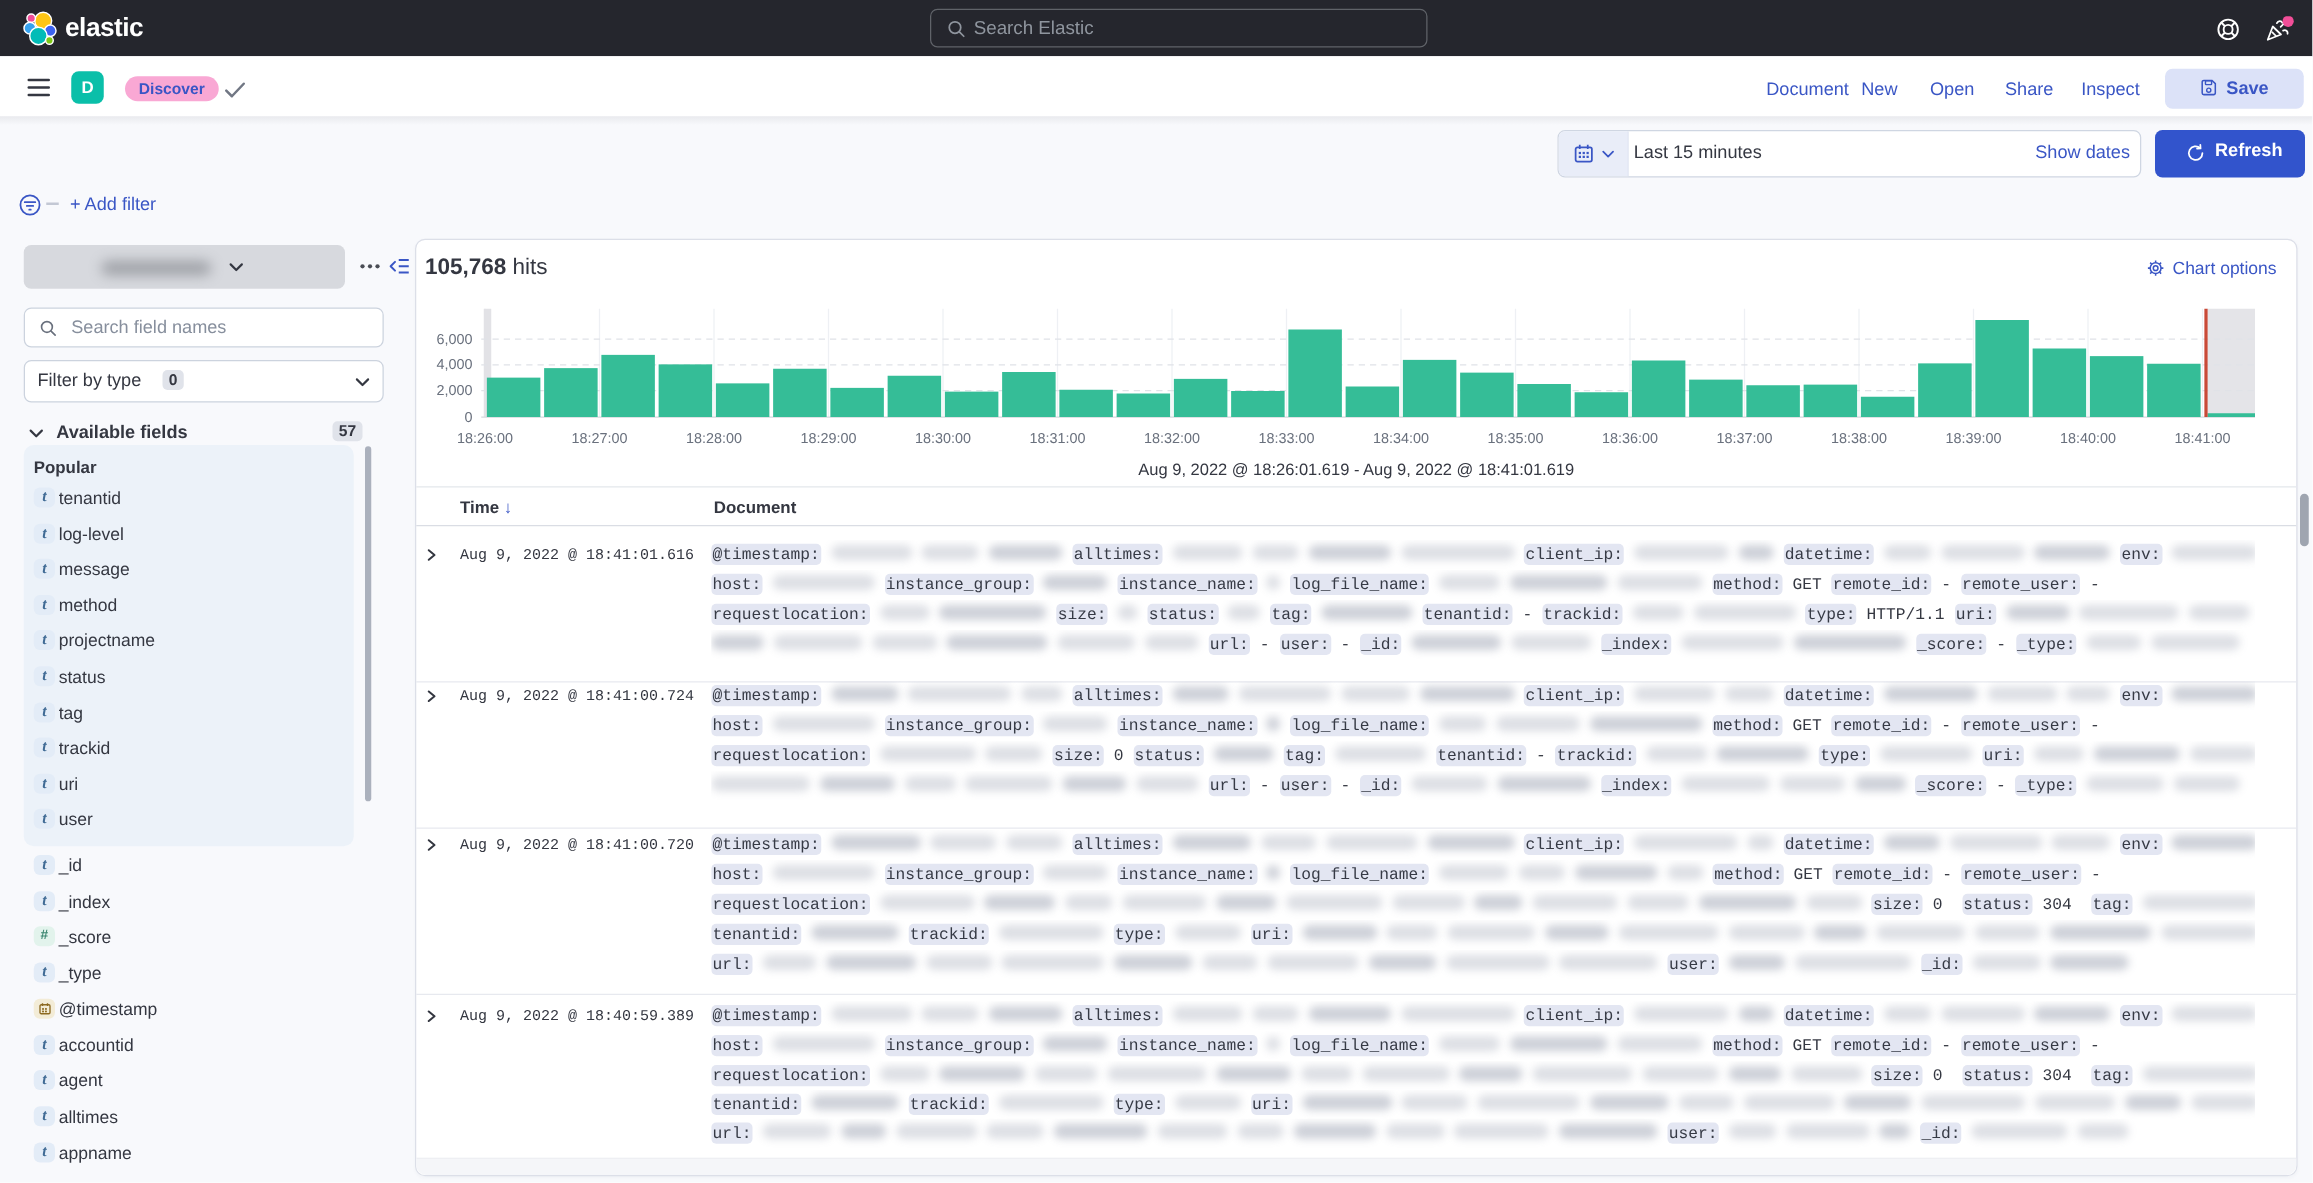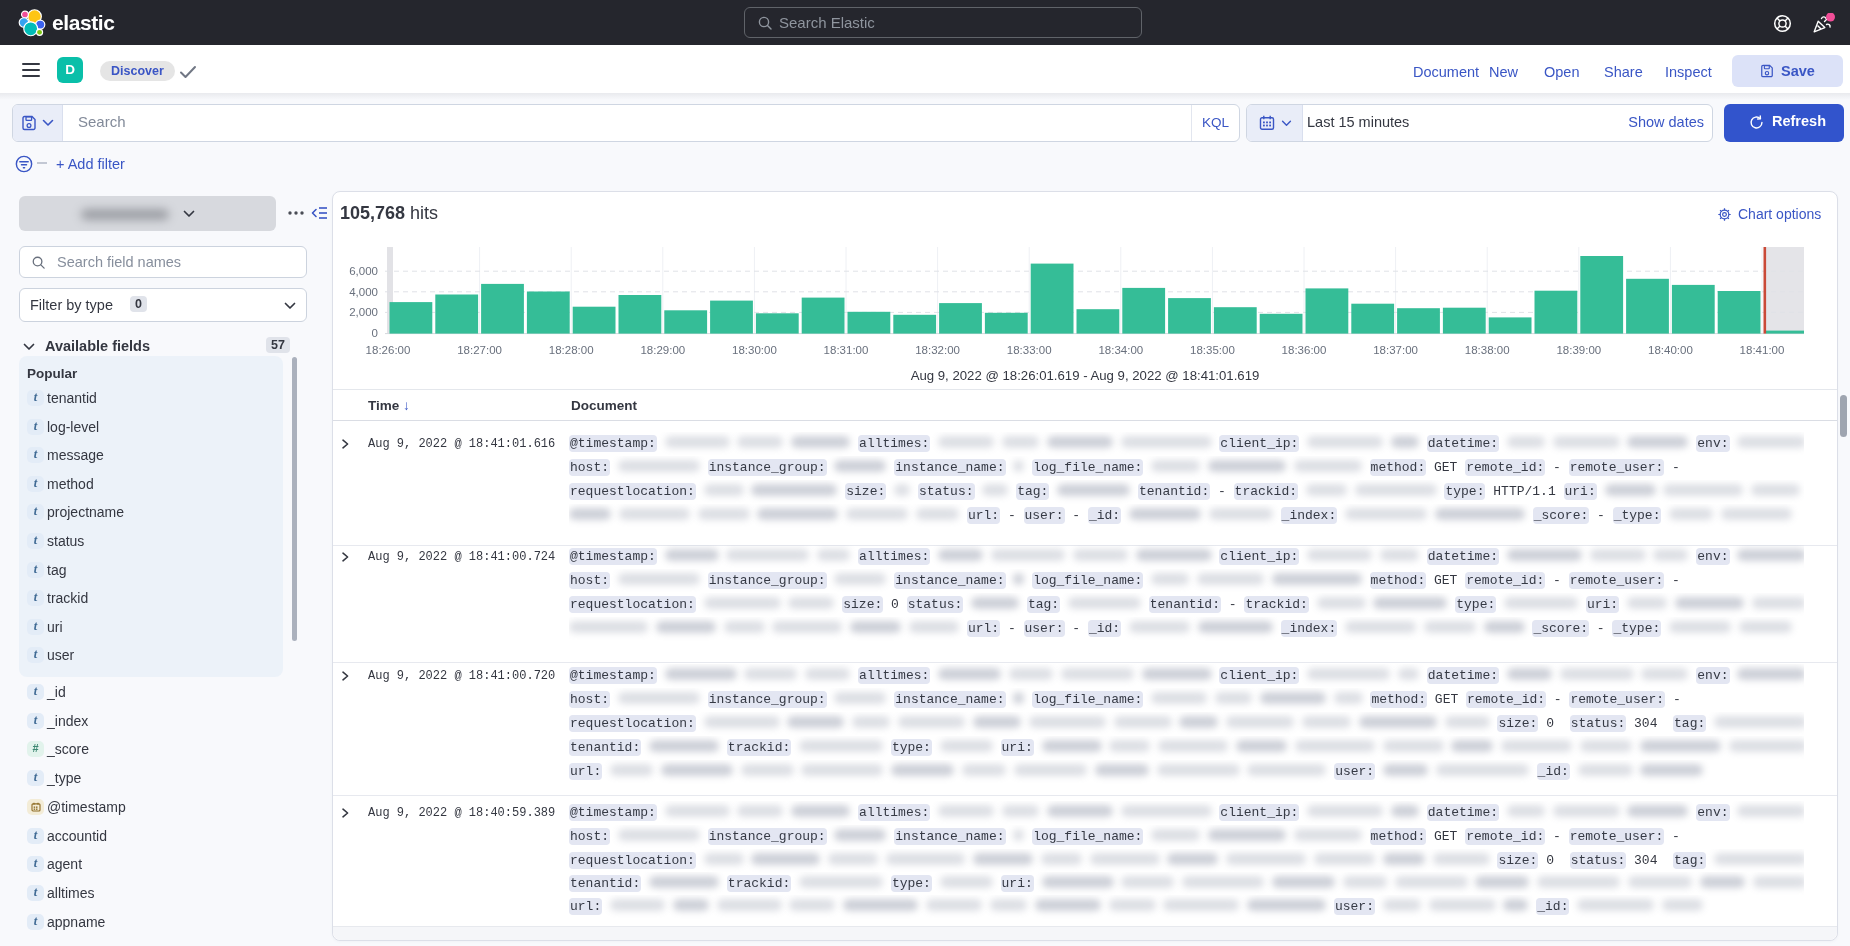--- a/index.html
+++ b/index.html
@@ -14,21 +14,21 @@
 #topsearch { position:absolute; left:744px; top:7px; width:398px; height:31px; border:1px solid #606369; border-radius:6px; color:#8f959e; font-size:15px; line-height:29px; }
 #topsearch svg { position:absolute; left:12px; top:7px; }
 #topsearch span { position:absolute; left:34px; }
 
 
 #row2 { position:absolute; left:0; top:45px; width:1850px; height:48px; background:#fff; }
 #row2shadow { position:absolute; left:0; top:93px; width:1850px; height:7px; background:linear-gradient(to bottom, rgba(30,35,48,0.07), rgba(30,35,48,0)); }
 #burger { position:absolute; left:22px; top:63px; width:18px; height:15px; }
 #burger i { position:absolute; left:0; width:18px; height:2.4px; background:#343741; border-radius:1px; }
 #dbadge { position:absolute; left:57px; top:57px; width:26px; height:26px; background:#0abfa9; border-radius:6px; color:#fff; font-weight:700; font-size:13.5px; text-align:center; line-height:26px; }
-#discpill { position:absolute; left:100px; top:61px; height:20px; background:#e5e5e5; border-radius:10px; color:#3a55c5; font-weight:700; font-size:12.5px; line-height:20px; padding:0 11px; }
+#discpill { position:absolute; left:100px; top:61px; height:20px; background:#f9a8d4; border-radius:10px; color:#3a55c5; font-weight:700; font-size:12.5px; line-height:20px; padding:0 11px; }
 .navlink { position:absolute; top:64px; color:#3a56c5; font-size:14.5px; }
 #savebtn { position:absolute; left:1732px; top:55px; width:111px; height:32px; background:#dce2f8; border-radius:6px; color:#3a56c5; font-size:14.5px; font-weight:700; text-align:center; line-height:32px; }
 
 
 #qbar { position:absolute; left:12px; top:104px; width:1228px; height:38px; background:#fff; border:1px solid #cfd6e2; border-radius:6px; }
 #qacc { position:absolute; left:0; top:0; width:50px; height:36px; background:#e9edf8; border-right:1px solid #d9dfee; border-radius:5px 0 0 5px; }
 #qph { position:absolute; left:65px; top:8px; color:#828a99; font-size:15px; }
 #kql { position:absolute; right:0; top:0; width:48px; height:36px; border-left:1px solid #e2e6ef; color:#3a56c5; font-size:13.5px; text-align:center; line-height:36px; }
 #dpick { position:absolute; left:1246px; top:104px; width:467px; height:38px; background:#fff; border:1px solid #cfd6e2; border-radius:6px; }
 #dacc { position:absolute; left:0; top:0; width:56px; height:36px; background:#e9edf8; border-right:1px solid #d9dfee; border-radius:5px 0 0 5px; }
@@ -139,34 +139,20 @@
 <div class="navlink" style="left:1489px">New</div>
 <div class="navlink" style="left:1544px">Open</div>
 <div class="navlink" style="left:1604px">Share</div>
 <div class="navlink" style="left:1665px">Inspect</div>
 <div id="savebtn"><svg style="vertical-align:-2px;margin-right:7px" width="14" height="14" viewBox="0 0 16 16" fill="none">
         <path d="M2 3 a1.5 1.5 0 0 1 1.5-1.5 H11 L14 4.5 V13 a1.5 1.5 0 0 1 -1.5 1.5 H3.5 A1.5 1.5 0 0 1 2 13 Z" stroke="#3a56c5" stroke-width="1.4"></path>
         <rect x="5" y="1.8" width="5.6" height="3.6" rx="0.6" stroke="#3a56c5" stroke-width="1.3"></rect>
         <circle cx="8" cy="10.5" r="1.9" stroke="#3a56c5" stroke-width="1.3"></circle>
       </svg>Save</div>
 
-<div id="qbar">
- <div id="qacc">
-  <svg class="abs" style="left:8px;top:10px" width="16" height="16" viewBox="0 0 16 16" fill="none">
-          <path d="M2 3 a1.5 1.5 0 0 1 1.5-1.5 H11 L14 4.5 V13 a1.5 1.5 0 0 1 -1.5 1.5 H3.5 A1.5 1.5 0 0 1 2 13 Z" stroke="#3a56c5" stroke-width="1.4"></path>
-          <rect x="5" y="1.8" width="5.6" height="3.6" rx="0.6" stroke="#3a56c5" stroke-width="1.3"></rect>
-          <circle cx="8" cy="10.5" r="1.9" stroke="#3a56c5" stroke-width="1.3"></circle>
-        </svg>
-  <svg class="abs" style="left:29px;top:14px" width="12" height="8" viewBox="0 0 12 8" fill="none">
-          <path d="M1.5 1.5 L6 6 L10.5 1.5" stroke="#3a56c5" stroke-width="1.6" stroke-linecap="round" stroke-linejoin="round"></path>
-        </svg>
- </div>
- <div id="qph">Search</div>
- <div id="kql">KQL</div>
-</div>
 <div id="dpick">
  <div id="dacc">
   <svg class="abs" style="left:12px;top:10px" width="16" height="16" viewBox="0 0 16 16" fill="none">
           <rect x="1.5" y="2.8" width="13" height="11.5" rx="1.5" stroke="#3a56c5" stroke-width="1.4"></rect>
           <line x1="4.8" y1="0.8" x2="4.8" y2="4.2" stroke="#3a56c5" stroke-width="1.4"></line>
           <line x1="11.2" y1="0.8" x2="11.2" y2="4.2" stroke="#3a56c5" stroke-width="1.4"></line>
           <rect x="4" y="6.5" width="1.8" height="1.8" fill="#3a56c5"></rect>
           <rect x="7.1" y="6.5" width="1.8" height="1.8" fill="#3a56c5"></rect>
           <rect x="10.2" y="6.5" width="1.8" height="1.8" fill="#3a56c5"></rect>
           <rect x="4" y="9.6" width="1.8" height="1.8" fill="#3a56c5"></rect>

